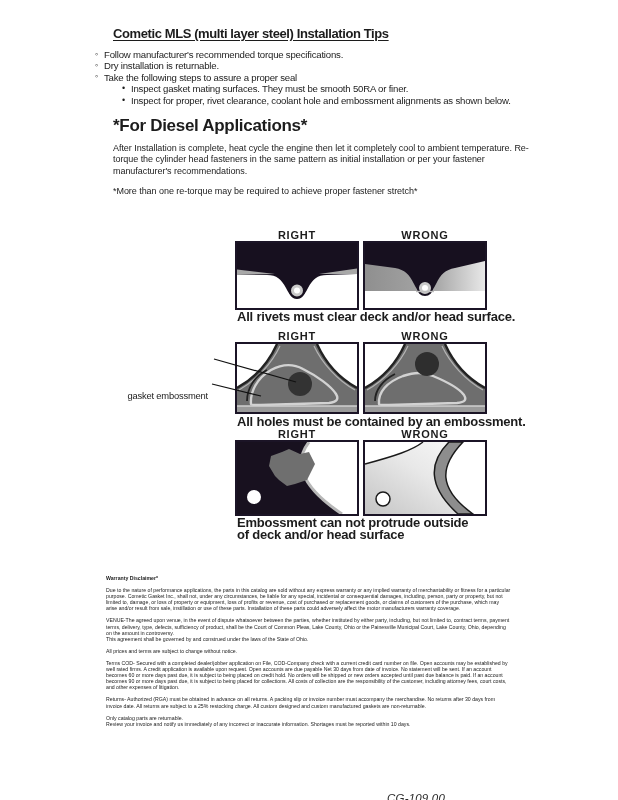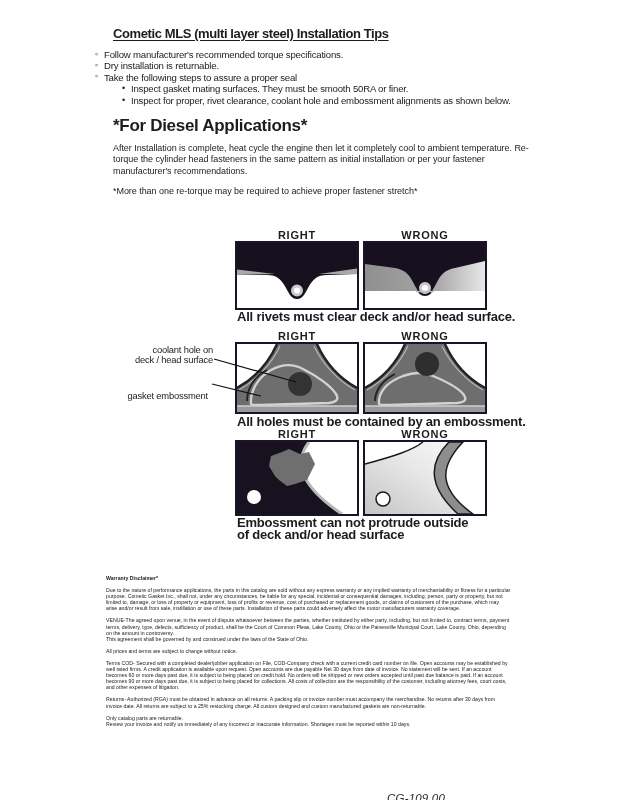--- a/index.html
+++ b/index.html
@@ -84,24 +84,20 @@
       <circle cx="60" cy="45" r="3" fill="#ffffff"></circle>
       <line x1="51" y1="48.5" x2="69" y2="48.5" stroke="#bfbfbf" stroke-width="1.4"></line>
     </svg>
   </div>
 
   <div class="fcap" style="left:237px; top:311px;">All rivets must clear deck and/or head surface.</div>
 
   <div class="flabel" style="left:235px; top:330px;">RIGHT</div>
   <div class="flabel" style="left:363px; top:330px;">WRONG</div>
 
-  <div class="sidelabel" style="left:115px; top:345px; width:98px;">
-    <div>coolant hole on</div>
-    <div>deck / head surface</div>
-  </div>
   <div class="sidelabel" style="left:111px; top:379px; width:97px;margin-top:12px;">gasket embossment</div>
 
   <div class="fbox" style="left:235px; top:342px;">
     <svg width="120" height="68" viewBox="0 0 120 68">
       <rect x="0" y="0" width="120" height="68" fill="#6e6e6e"></rect>
       <path d="M0,0 L40,0 C32,18 18,34 0,44 Z" fill="#ffffff"></path>
       <path d="M120,0 L80,0 C88,18 102,34 120,44 Z" fill="#ffffff"></path>
       <path d="M40,0 C32,18 18,34 0,44" stroke="#222222" stroke-width="2.4" fill="none"></path>
       <path d="M80,0 C88,18 102,34 120,44" stroke="#222222" stroke-width="2.4" fill="none"></path>
       <path d="M43,2 C35,19 20,36 2,46" stroke="#b5b5b5" stroke-width="1.2" fill="none"></path>

